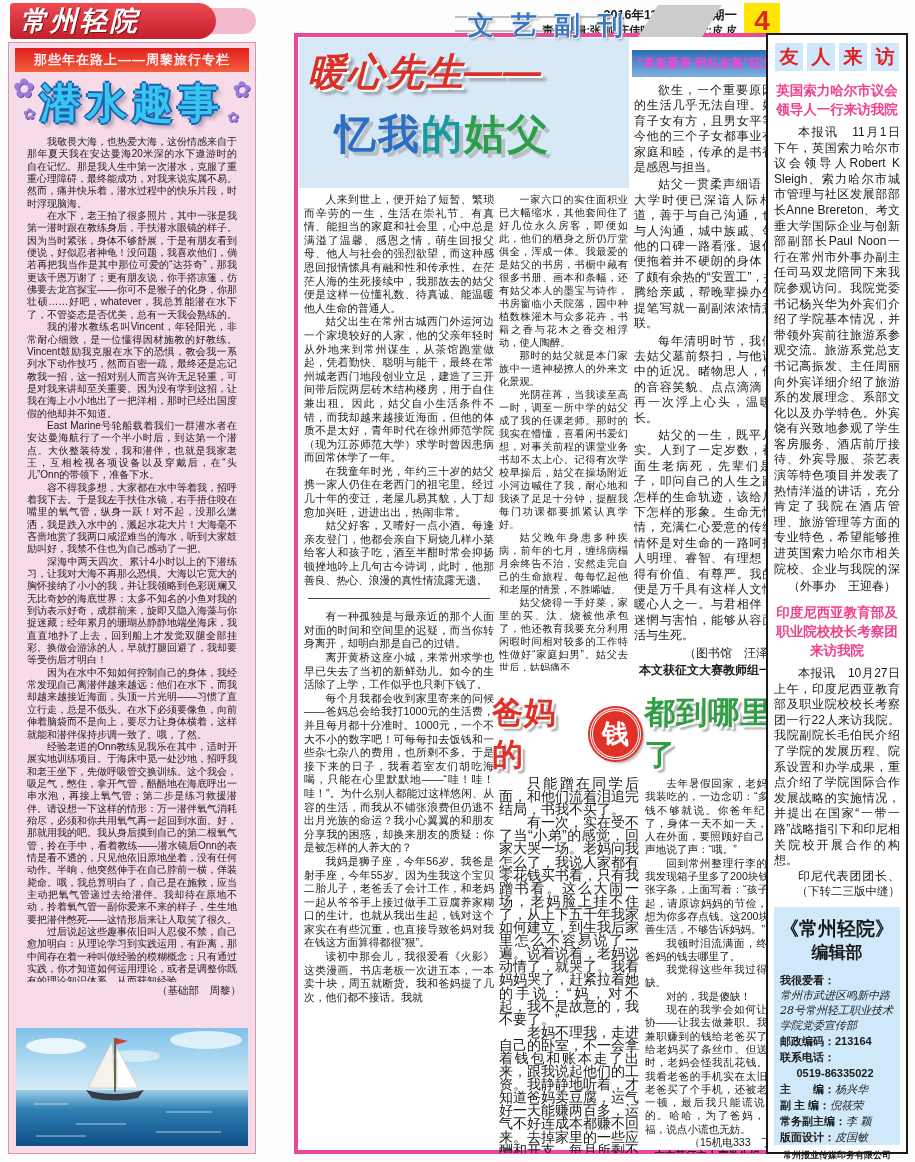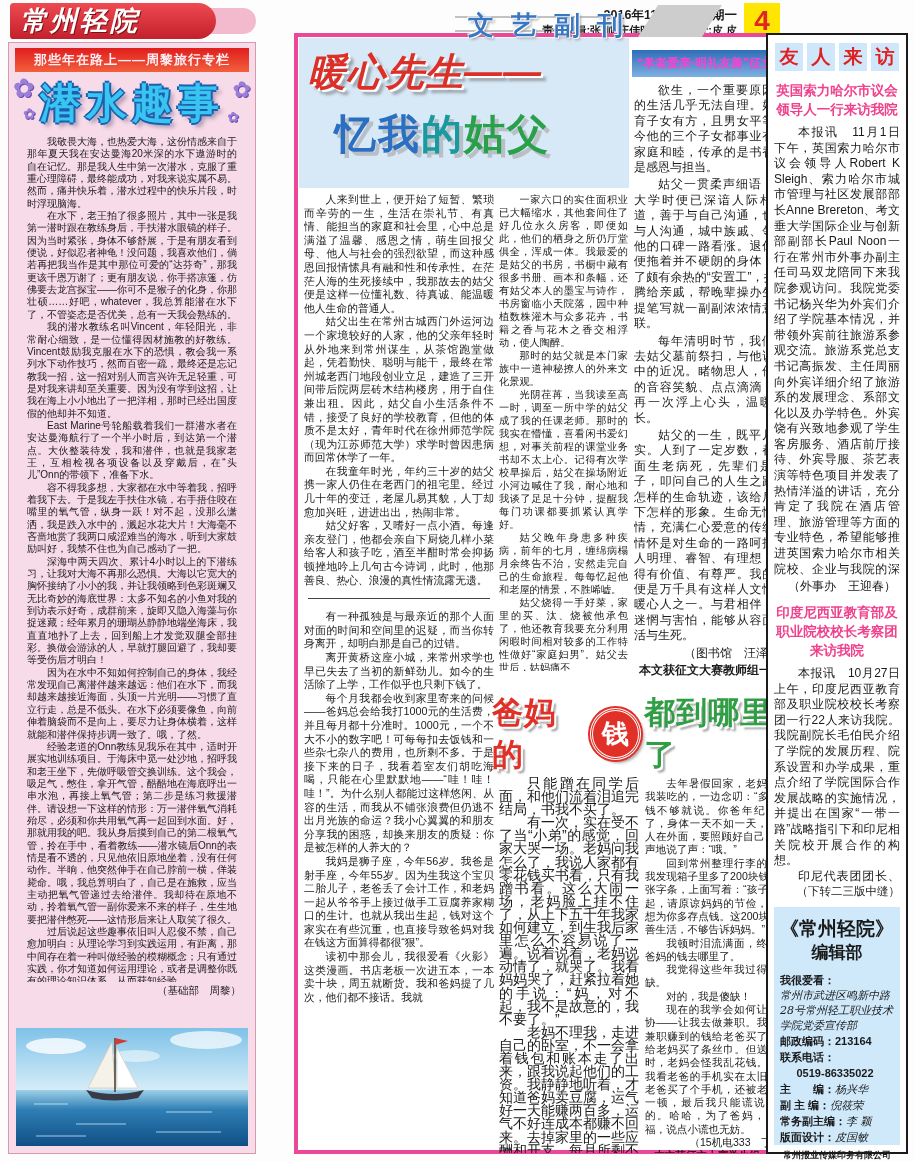--- a/index.html
+++ b/index.html
@@ -178,21 +178,21 @@
     <p>欲生，一个重要原因是她的生活几乎无法自理。姑父教育子女有方，且男女平等，如今他的三个子女都事业有成、家庭和睦，传承的是书香，更是感恩与担当。</p>
     <p>姑父一贯柔声细语，攻读大学时便已深谙人际相处之道，善于与自己沟通，也善于与人沟通，城中族戚、邻里对他的口碑一路看涨。退休后，便拖着并不硬朗的身体，当起了颇有余热的“安置工”，把旧房腾给亲戚，帮晚辈操办生日，提笔写就一副副浓浓情意的对联。</p>
     <p>每年清明时节，我们都会去姑父墓前祭扫，与他说说家中的近况。睹物思人，他生前的音容笑貌、点点滴滴，便会再一次浮上心头，温暖而绵长。</p>
     <p>姑父的一生，既平凡又充实。人到了一定岁数，都要直面生老病死，先辈们是面镜子，叩问自己的人生之路应有怎样的生命轨迹，该给后代留下怎样的形象。生命无情却有情，充满仁心爱意的传统人文情怀是对生命的一路呵护，使人明理、睿智、有理想，人活得有价值、有尊严。我的姑父便是万千具有这样人文情怀的暖心人之一。与君相伴，不再迷惘与害怕，能够从容面对生活与生死。</p>
     <p class="byline">（图书馆　汪泽华）</p>
     <p class="award">本文获征文大赛教师组一等奖</p>
   </div>
 
   <div class="abs colp col-left">
     <p>人来到世上，便开始了短暂、繁琐而辛劳的一生，生活在崇礼节、有真情、能担当的家庭和社会里，心中总是满溢了温馨、感恩之情，萌生回报父母、他人与社会的强烈欲望，而这种感恩回报情愫具有融和性和传承性。在茫茫人海的生死接续中，我那故去的姑父便是这样一位懂礼数、待真诚、能温暖他人生命的普通人。</p>
-    <p>姑父出生在常州古城西门外运河边一个家境较好的人家，他的父亲年轻时从外地来到常州谋生，从茶馆跑堂做起，凭着勤快、聪明与能干，最终在常州城老西门地段创业立足，建造了三开间带后院两层砖木结构楼房，用于自住兼出租。因此，姑父自小生活条件不错，接受了良好的学校教育，但他的体质不是太好，青年时代在徐州师范学院（现为江苏师范大学）求学时曾因患病而回常休学了一年。</p>
+    <p>姑父出生在常州古城西门外运河边一个家境较好的人家，他的父亲年轻时从外地来到常州谋生，从茶馆跑堂做起，凭着勤快、聪明与能干，最终在常州城老西门地段创业立足，建造了三开间带后院两层砖木结构楼房，用于自住兼出租。因此，姑父自小生活条件不错，而我却越来越接近海面，但他的体质不是太好，青年时代在徐州师范学院（现为江苏师范大学）求学时曾因患病而回常休学了一年。</p>
     <p>在我童年时光，年约三十岁的姑父携一家人仍住在老西门的祖宅里。经过几十年的变迁，老屋几易其貌，人丁却愈加兴旺，进进出出，热闹非常。</p>
     <p>姑父好客，又嗜好一点小酒。每逢亲友登门，他都会亲自下厨烧几样小菜给客人和孩子吃，酒至半酣时常会抑扬顿挫地吟上几句古今诗词，此时，他那善良、热心、浪漫的真性情流露无遗。</p>
     <div class="divider"></div>
     <p>有一种孤独是与最亲近的那个人面对面的时间和空间里的迟疑，而当你转身离开，却明白那是自己的过错。</p>
     <p>离开黄桥这座小城，来常州求学也早已失去了当初的新鲜劲儿。如今的生活除了上学，工作似乎也只剩下钱了。</p>
     <p>每个月我都会收到家里寄来的问候——爸妈总会给我打1000元的生活费，并且每月都十分准时。1000元，一个不大不小的数字吧！可每每扣去饭钱和一些杂七杂八的费用，也所剩不多。于是接下来的日子，我看着室友们胡吃海喝，只能在心里默默地——“哇！哇！哇！”。为什么别人都能过这样悠闲、从容的生活，而我从不铺张浪费但仍逃不出月光族的命运？我小心翼翼的和朋友分享我的困惑，却换来朋友的质疑：你是被怎样的人养大的？</p>
     <p>我妈是狮子座，今年56岁。我爸是射手座，今年55岁。因为生我这个宝贝二胎儿子，老爸丢了会计工作，和老妈一起从爷爷手上接过做手工豆腐养家糊口的生计。也就从我出生起，钱对这个家实在有些沉重，也直接导致爸妈对我在钱这方面算得都很“狠”。</p>
     <p>读初中那会儿，我很爱看《火影》这类漫画。书店老板一次进五本，一本卖十块，周五就断货。我和爸妈提了几次，他们都不接话。我就</p>
   </div>
 

